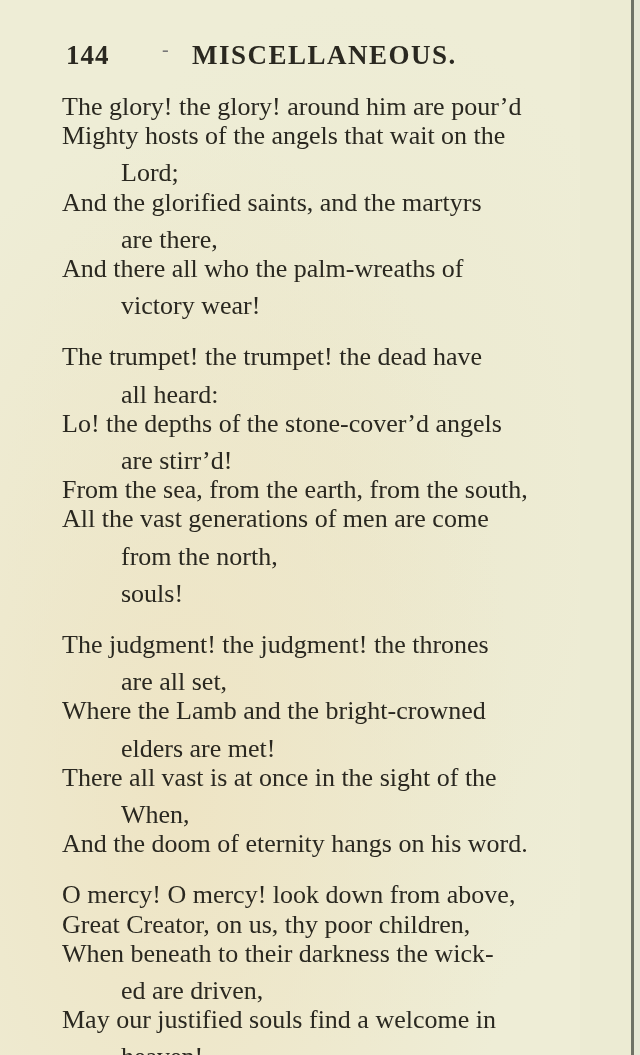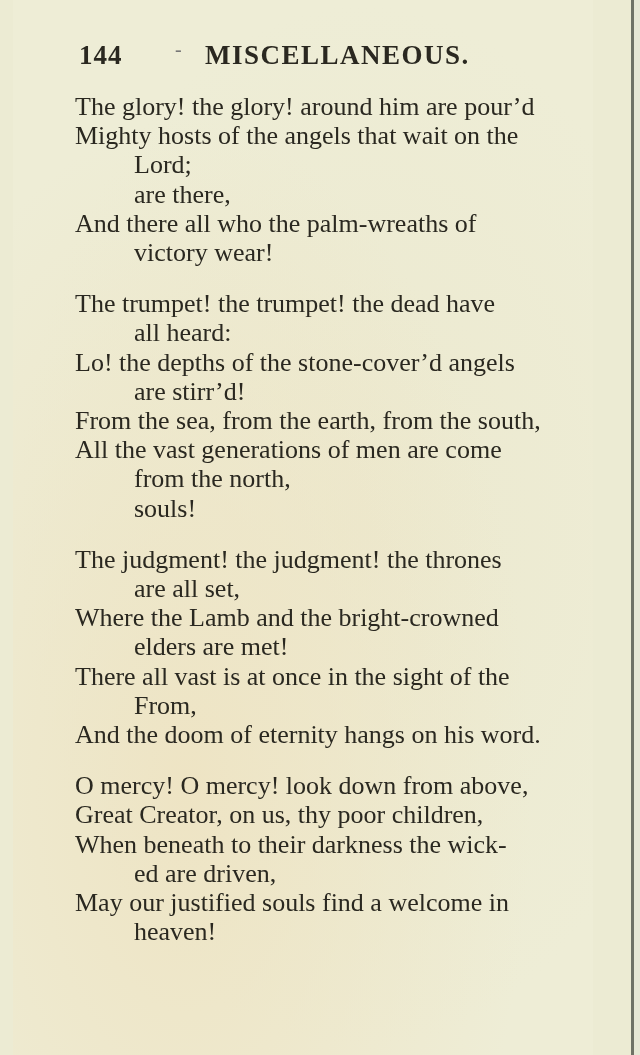--- a/index.html
+++ b/index.html
@@ -4,21 +4,21 @@
 <style>
   html, body { margin:0; padding:0; }
   body {
     width:640px; height:1055px; overflow:hidden;
     background:#ecebd3;
     font-family:"Liberation Serif","DejaVu Serif",serif;
     color:#2a2820;
     position:relative;
   }
   .page {
-    position:absolute; left:13px; top:0; width:580px; height:1055px;
+    position:absolute; left:0; top:0; width:580px; height:1055px;
     background: radial-gradient(ellipse at 30% 75%, #eee4c4 0%, rgba(238,228,196,0) 60%),
                 radial-gradient(ellipse at 60% 50%, #ece9cf 0%, rgba(236,233,207,0) 70%),
                 #eeedd6;
   }
   .edge {
     position:absolute; left:631px; top:0; width:3px; height:1055px;
     background:#6f7265;
   }
   .edge2 {
     position:absolute; left:634px; top:0; width:6px; height:1055px;
@@ -27,58 +27,59 @@
   .header {
     position:absolute; left:66px; top:40px; width:520px; height:36px;
     font-size:27px; letter-spacing:1px;
   }
   .pagenum { position:absolute; left:0; top:0; font-weight:bold; }
   .dash { position:absolute; left:96px; top:-2px; font-size:20px; color:#777; }
   .title { position:absolute; left:126px; top:0; font-weight:bold; letter-spacing:1.5px; }
   .poem { position:absolute; left:62px; top:92px; width:550px; }
   .stanza { margin-bottom:22px; }
   .line { font-size:26px; line-height:29.2px; white-space:nowrap; }
-  .line.indent { padding-left:59px; }
+  .line.indent { padding-left:59px;margin-top:8px; }
 </style>
 </head>
 <body>
 
 <div class="page">
   <div class="header">
     <span class="pagenum">144</span>
     <span class="dash">-</span>
     <span class="title">MISCELLANEOUS.</span>
   </div>
 
   <div class="poem" id="poem">
       <div class="stanza">
         <div class="line">The glory! the glory! around him are pour’d</div>
         <div class="line">Mighty hosts of the angels that wait on the</div>
         <div class="line indent">Lord;</div>
+        <div class="line">And the glorified saints, and the martyrs</div>
         <div class="line indent">are there,</div>
         <div class="line">And there all who the palm-wreaths of</div>
         <div class="line indent">victory wear!</div>
       </div>
       <div class="stanza">
         <div class="line">The trumpet! the trumpet! the dead have</div>
         <div class="line indent">all heard:</div>
         <div class="line">Lo! the depths of the stone-cover’d angels</div>
         <div class="line indent">are stirr’d!</div>
         <div class="line">From the sea, from the earth, from the south,</div>
         <div class="line">All the vast generations of men are come</div>
         <div class="line indent">from the north,</div>
         <div class="line indent">souls!</div>
       </div>
       <div class="stanza">
         <div class="line">The judgment! the judgment! the thrones</div>
         <div class="line indent">are all set,</div>
         <div class="line">Where the Lamb and the bright-crowned</div>
         <div class="line indent">elders are met!</div>
         <div class="line">There all vast is at once in the sight of the</div>
-        <div class="line indent">From,</div>
+        <div class="line indent">When,</div>
         <div class="line">And the doom of eternity hangs on his word.</div>
       </div>
       <div class="stanza">
         <div class="line">O mercy! O mercy! look down from above,</div>
         <div class="line">Great Creator, on us, thy poor children,</div>
         <div class="line">When beneath to their darkness the wick-</div>
         <div class="line indent">ed are driven,</div>
         <div class="line">May our justified souls find a welcome in</div>
         <div class="line indent">heaven!</div>
       </div>

